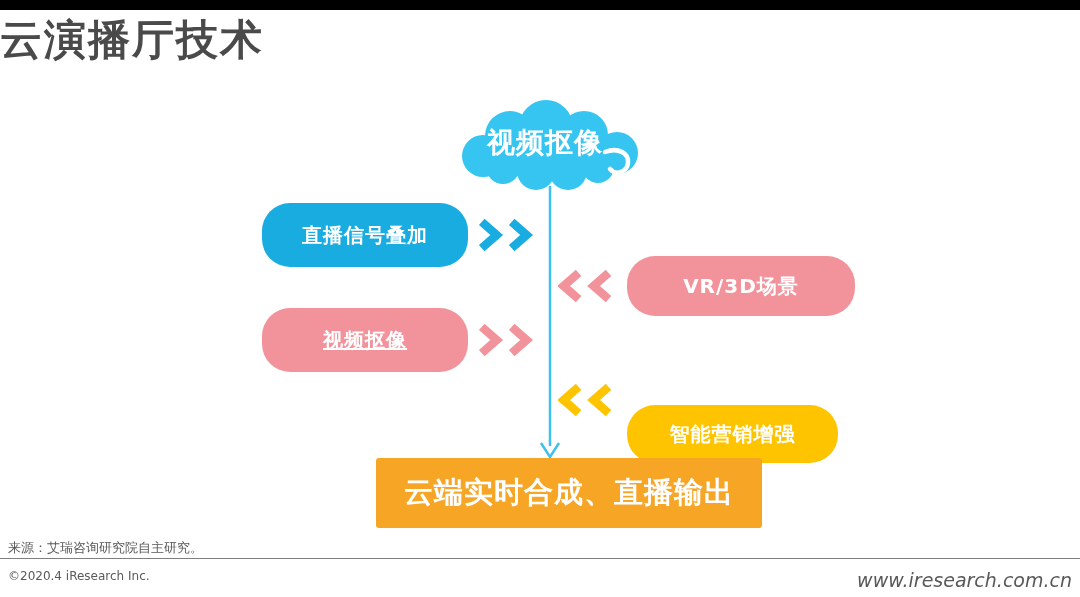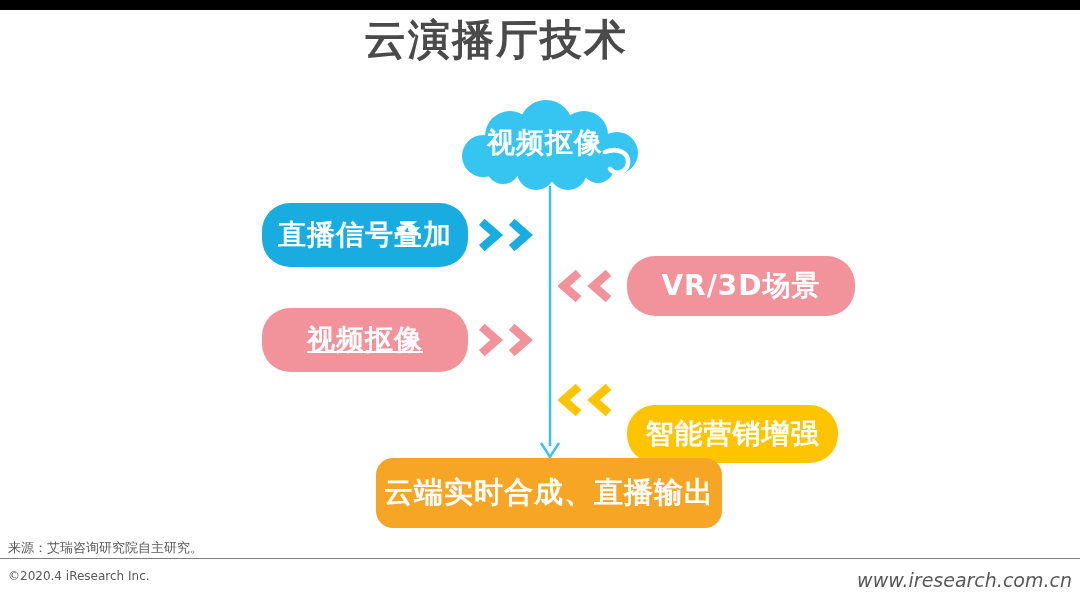--- a/index.html
+++ b/index.html
@@ -6,45 +6,45 @@
   body{
     width:1080px;height:597px;
     background:#ffffff;
     font-family:"DejaVu Sans","Liberation Sans",sans-serif;
     position:relative;overflow:hidden;
   }
   .page{position:absolute;inset:0;}
   .topbar{position:absolute;left:0;top:0;width:1080px;height:10px;background:#000;}
   .title{
     position:absolute;left:0;top:12px;width:992px;margin:0;
-    text-align:center;font-size:42px;font-weight:800;letter-spacing:2px;
+    font-size:42px;font-weight:800;letter-spacing:2px;
     color:#4a4a4a;
   }
   
   .cloud{position:absolute;left:447px;top:100px;width:206px;height:92px;}
   .cloud svg{position:absolute;inset:0;width:206px;height:92px;}
   .cloud-label{
     position:absolute;left:0;top:24px;width:196px;text-align:center;
     color:#ffffff;font-size:28px;font-weight:800;letter-spacing:1px;
   }
   
   .flow-arrow{position:absolute;left:534px;top:184px;width:32px;height:280px;}
   
   .node{
     position:absolute;display:flex;align-items:center;justify-content:center;
-    color:#ffffff;font-weight:800;font-size:28px;letter-spacing:1px;
+    color:#ffffff;font-weight:800;font-size:20px;letter-spacing:1px;
     border-radius:28px;
   }
   .n0{left:262px;top:203px;width:206px;height:64px;background:#18ACE0;}
   .n1{left:627px;top:256px;width:228px;height:60px;background:#F2939C;}
   .n2{left:262px;top:308px;width:206px;height:64px;background:#F2939C;text-decoration:underline;}
   .n3{left:627px;top:371px;width:211px;height:58px;background:#FFC400;margin-top:34px;}
   .output{
-    left:376px;top:458px;width:346px;height:70px;background:#F6A525;
-    border-radius:17px;font-size:29px;
+    left:376px;top:458px;width:386px;height:70px;background:#F6A525;
+    border-radius:3px;font-size:29px;
   }
   
   .chev{position:absolute;display:flex;align-items:center;justify-content:center;width:62px;}
   .c0{left:476px;top:203px;height:64px;}
   .c1{left:556px;top:256px;height:60px;}
   .c2{left:476px;top:308px;height:64px;}
   .c3{left:556px;top:371px;height:58px;}
   .chev svg{display:block;width:58px;height:34px;}
   
   .source{

